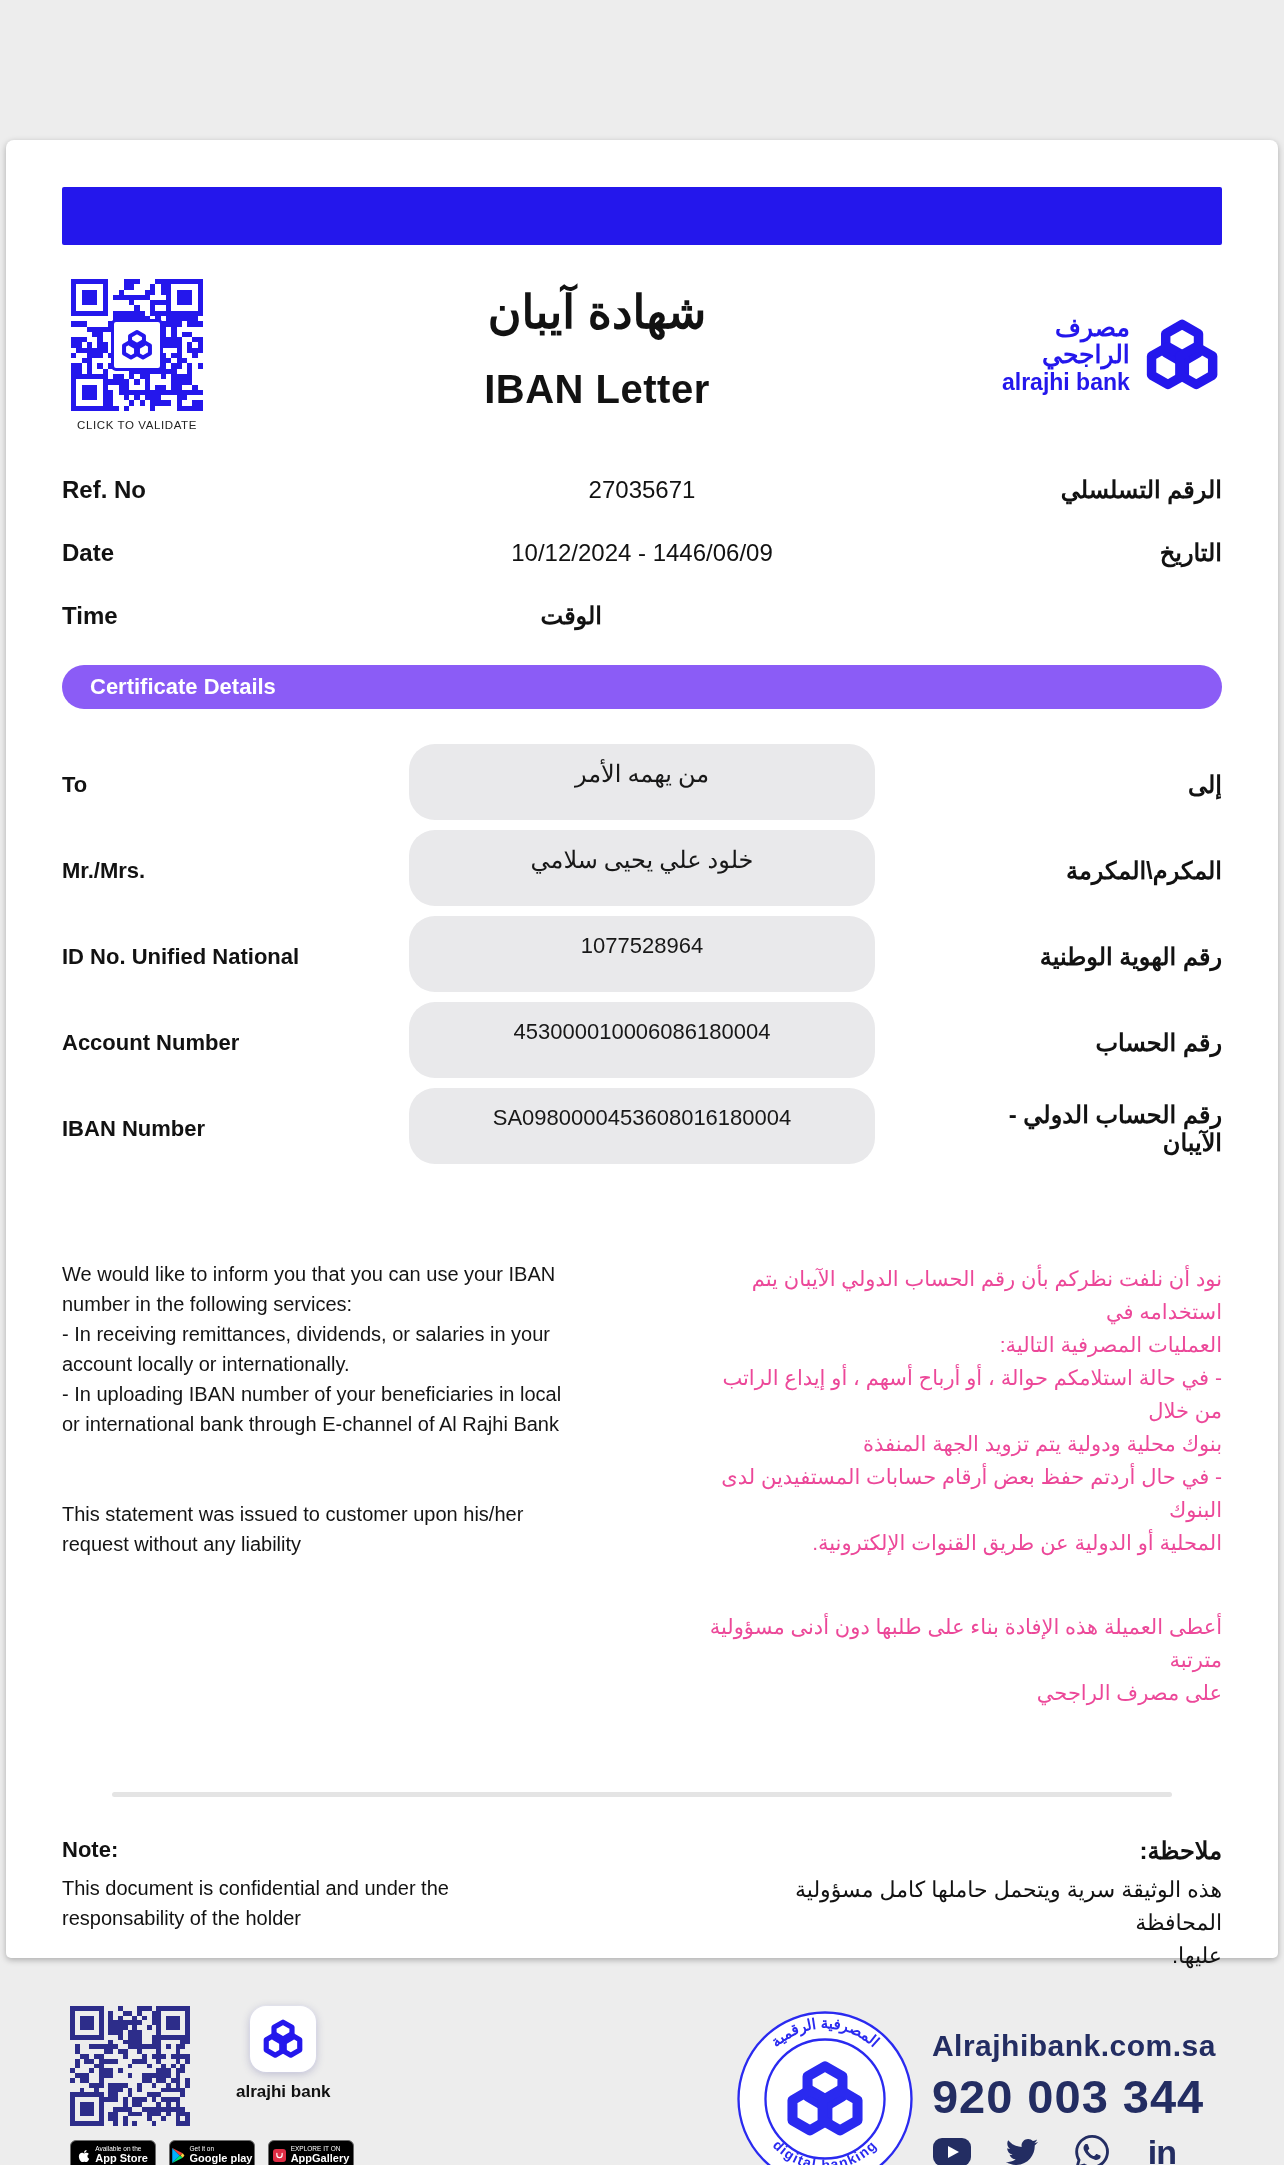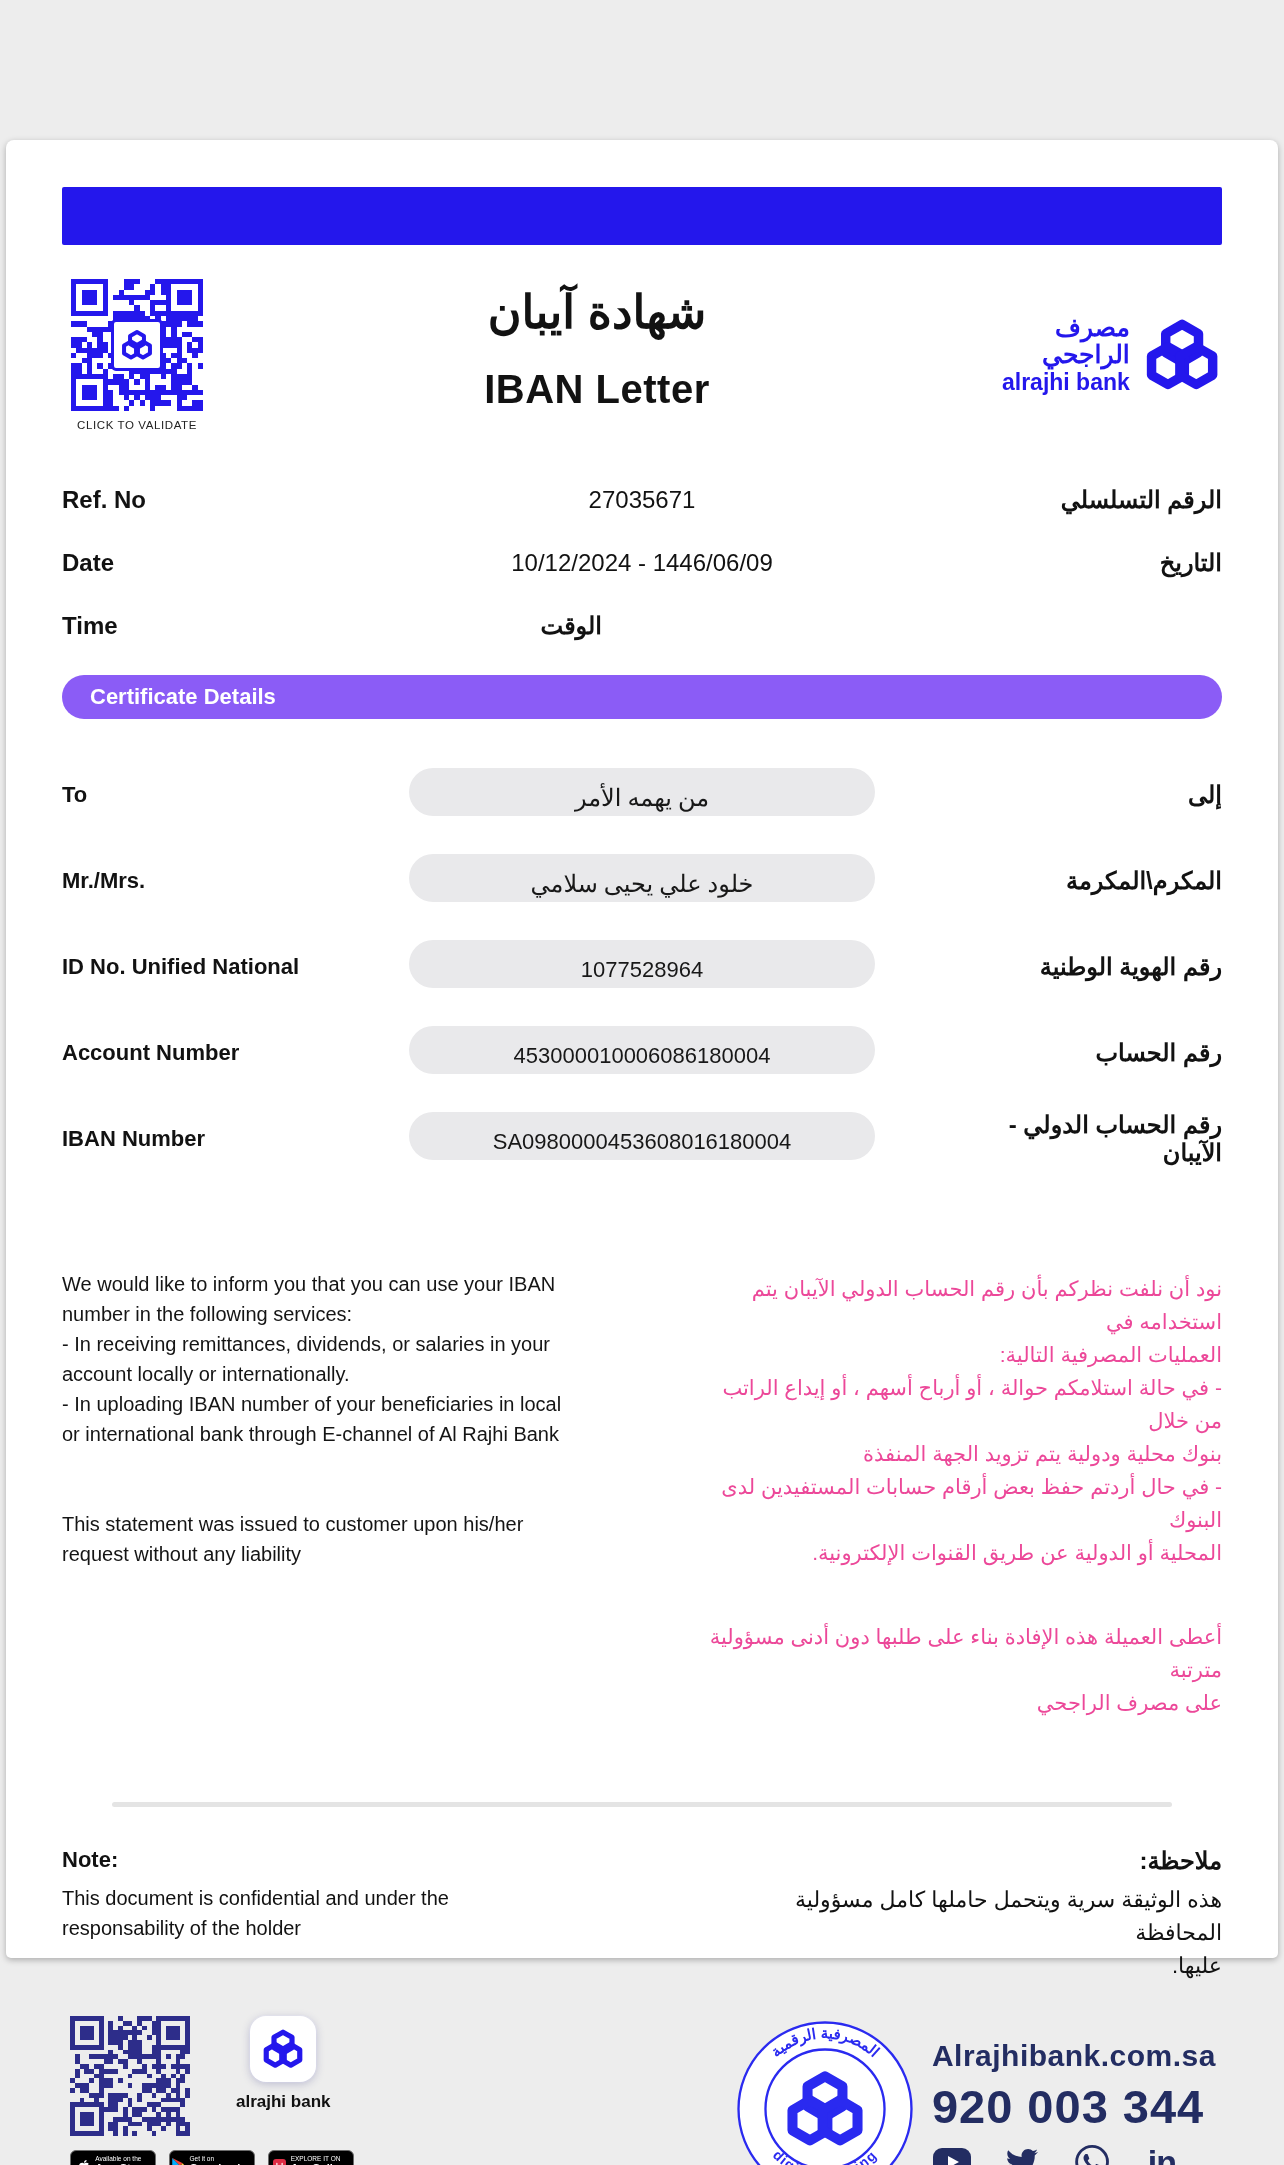--- a/index.html
+++ b/index.html
@@ -35,39 +35,39 @@
   .titles{flex:1;text-align:center;padding-top:18px;}
   .title-ar{font-size:46px;font-weight:700;line-height:1;}
   .title-en{font-size:40px;font-weight:700;margin-top:32px;letter-spacing:.5px;}
   .logo-block{width:240px;display:flex;align-items:center;justify-content:flex-end;margin-top:38px;color:#2417ec;}
   .logo-text{text-align:right;margin-right:12px;}
   .logo-ar{font-size:25px;font-weight:700;line-height:1.1;}
   .logo-en{font-size:23px;font-weight:700;line-height:1.2;}
   .logo-mark{width:92px;height:92px;}
 
   
-  .meta{margin-top:10px;}
+  .meta{margin-top:0;}
   .row3{display:flex;align-items:center;margin-bottom:35px;}
   .col-l{width:270px;font-size:24px;font-weight:600;}
   .col-c{flex:1;text-align:center;font-size:24px;}
   .col-r{width:270px;text-align:right;font-size:24px;font-weight:700;direction:rtl;}
 
   
   .section-pill{
     margin-top:10px;height:44px;background:#8b5cf6;border-radius:22px;
     display:flex;align-items:center;padding-left:28px;
     color:#fff;font-size:22px;font-weight:700;
   }
 
   
   .fields{margin-top:46px;}
   .frow{display:flex;align-items:center;margin-bottom:26px;height:60px;}
   .frow .col-l{font-size:22px;}
   .pill{
-    display:inline-block;width:466px;height:48px;line-height:60px;
+    display:inline-block;width:466px;height:76px;line-height:60px;
     background:#e9e9eb;border-radius:26px;font-size:22px;color:#181818;
     overflow:hidden;
   }
   .pill.ar{font-family:"Liberation Serif", serif;font-size:24px;}
   .frow .col-r{font-size:24px;}
 
   
   .info{display:flex;justify-content:space-between;margin-top:70px;}
   .info-en{width:500px;font-size:20px;line-height:30px;white-space:pre-line;color:#151515;}
   .info-en .p2{margin-top:30px;}

